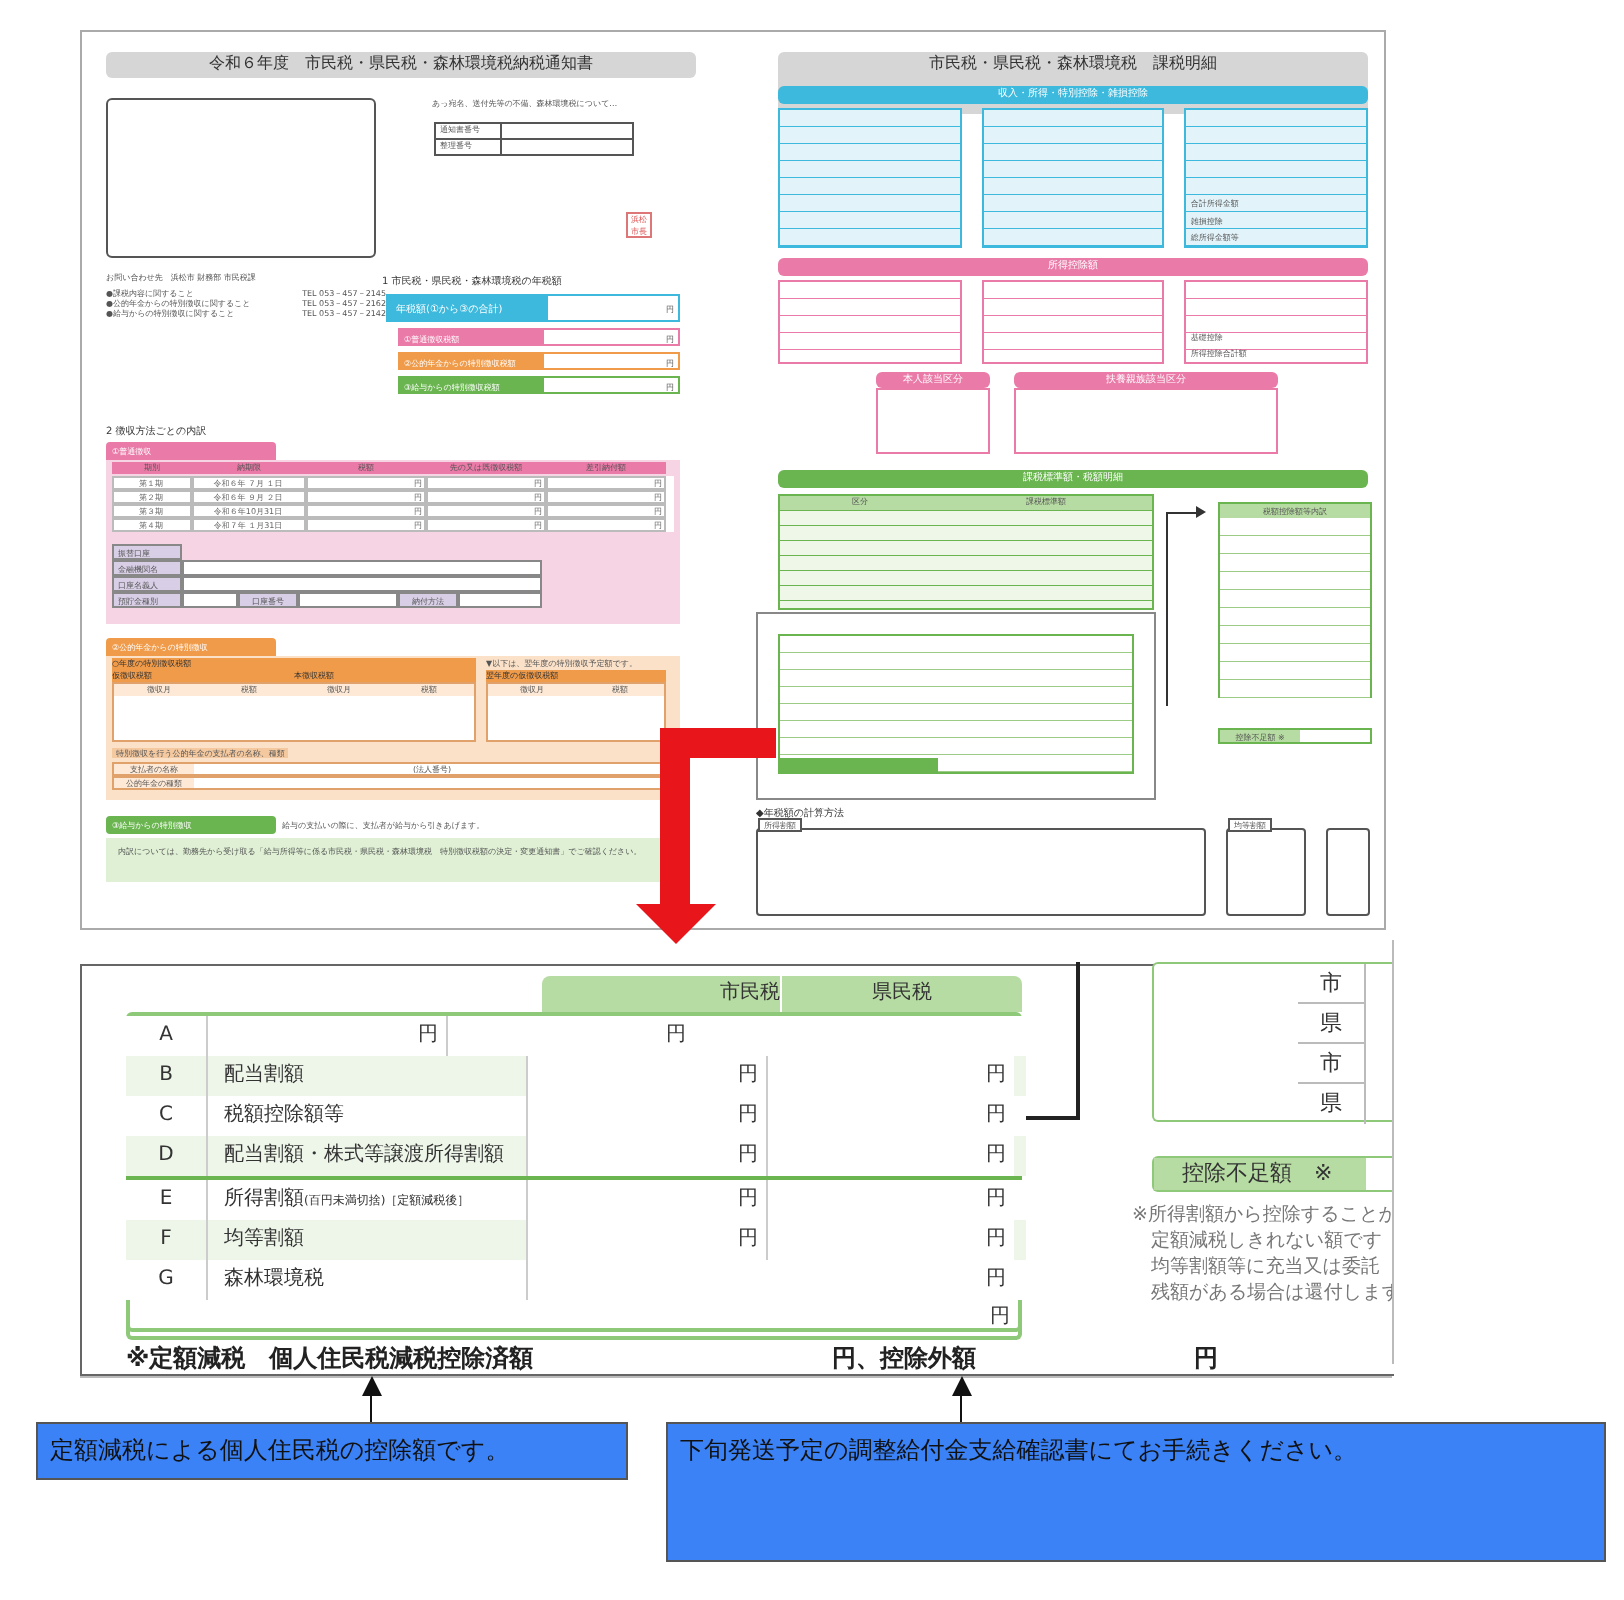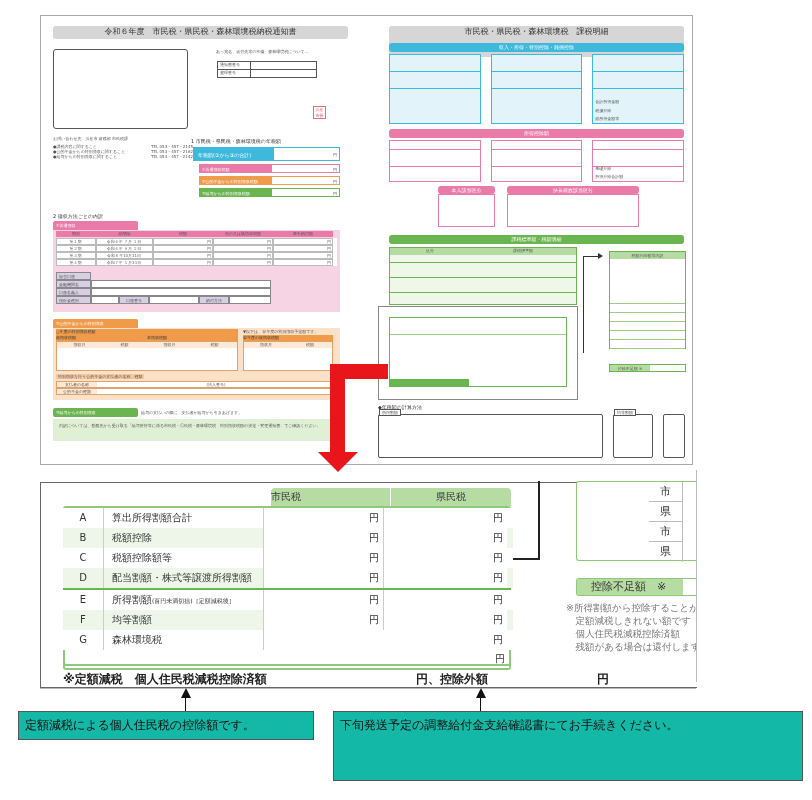--- a/index.html
+++ b/index.html
@@ -17,21 +17,21 @@
 .lightgreen{background:#b7dca3;}
 .cell{border:0.5px solid #bbb;font-size:4px;line-height:5px;text-align:right;padding-right:1px;color:#666;}
 .box{border:1px solid #555;border-radius:3px;}
 
 .zt{position:absolute;left:40px;top:482px;width:700px;height:206px;border:1px solid #666;border-right:none;background:#fff;}
 .zrow{position:absolute;left:22px;width:450px;height:20px;display:flex;font-size:10px;line-height:20px;color:#333;}
 .zrow .k{width:40px;text-align:center;}
 .zrow .lbl{width:160px;padding-left:8px;border-left:1px solid #ccc;}
 .zrow .v1{width:125px;text-align:right;padding-right:4px;border-left:1px solid #ccc;}
 .zrow .v2{width:125px;text-align:right;padding-right:4px;border-left:1px solid #ccc;}
-.callout{position:absolute;border:1px solid #555;background:#14b8a6;font-size:12px;color:#111;padding:4px 6px;line-height:19px;font-family:"DejaVu Sans",sans-serif;}
+.callout{position:absolute;border:1px solid #555;background:#3b82f6;font-size:12px;color:#111;padding:4px 6px;line-height:19px;font-family:"DejaVu Sans",sans-serif;}
 </style>
 </head>
 <body>
 
 <div class="page">
 
   <div class="abs bar-gray" style="left:12px;top:10px;width:295px;height:13px;">令和６年度　市民税・県民税・森林環境税納税通知書</div>
 
   <div class="abs box" style="left:12px;top:33px;width:135px;height:80px;"></div>
 
@@ -230,35 +230,34 @@
   <div class="abs" style="left:622px;top:398px;width:22px;height:44px;border:0.5px solid #555;border-radius:2px;"></div>
 </div>
 
 <div class="abs" style="left:330px;top:364px;width:58px;height:15px;background:#e8161a;"></div>
 <div class="abs" style="left:330px;top:364px;width:15px;height:90px;background:#e8161a;"></div>
 <div class="abs" style="left:318px;top:452px;width:0;height:0;border-left:20px solid transparent;border-right:20px solid transparent;border-top:20px solid #e8161a;"></div>
 
 <div class="zt">
 
   <div class="abs lightgreen" style="left:230px;top:5px;width:240px;height:18px;border-radius:4px 4px 0 0;display:flex;">
-    <div style="width:120px;text-align:left;font-size:10px;line-height:18px;border-right:1px solid #fff;">市民税</div>
+    <div style="width:120px;text-align:right;font-size:10px;line-height:18px;border-right:1px solid #fff;">市民税</div>
     <div style="width:120px;text-align:center;font-size:10px;line-height:18px;">県民税</div>
   </div>
 
   <div class="abs" style="left:22px;top:23px;width:448px;height:160px;border:2px solid #8ec97a;border-radius:3px;"></div>
 
   <div class="zrow" style="top:25px;background:#fff;">
     <div class="k">A</div>
-    <div class="lbl">算出所得割額合計</div>
     <div class="v1" style="width:120px;">円</div>
     <div class="v2" style="width:124px;">円</div>
   </div>
   <div class="zrow" style="top:45px;background:#eef6e9;">
     <div class="k">B</div>
-    <div class="lbl">税額控除</div>
+    <div class="lbl">配当割額</div>
     <div class="v1" style="width:120px;background:#fff;">円</div>
     <div class="v2" style="width:124px;background:#fff;">円</div>
   </div>
   <div class="zrow" style="top:65px;background:#fff;">
     <div class="k">C</div>
     <div class="lbl">税額控除額等</div>
     <div class="v1" style="width:120px;">円</div>
     <div class="v2" style="width:124px;">円</div>
   </div>
   <div class="zrow" style="top:85px;background:#eef6e9;">
@@ -301,21 +300,21 @@
   <div class="abs" style="left:535px;top:-2px;width:165px;height:80px;border:1px solid #8ec97a;border-right:none;border-radius:3px 0 0 3px;background:#fff;">
     <div style="position:absolute;left:72px;top:0;width:34px;height:20px;border-bottom:1px solid #bbb;border-right:1px solid #bbb;font-size:11px;text-align:center;line-height:20px;">市</div>
     <div style="position:absolute;left:72px;top:20px;width:34px;height:20px;border-bottom:1px solid #bbb;border-right:1px solid #bbb;font-size:11px;text-align:center;line-height:20px;">県</div>
     <div style="position:absolute;left:72px;top:40px;width:34px;height:20px;border-bottom:1px solid #bbb;border-right:1px solid #bbb;font-size:11px;text-align:center;line-height:20px;">市</div>
     <div style="position:absolute;left:72px;top:60px;width:34px;height:20px;border-right:1px solid #bbb;font-size:11px;text-align:center;line-height:20px;">県</div>
   </div>
   <div class="abs" style="left:535px;top:95px;width:165px;height:18px;display:flex;border:1px solid #8ec97a;border-right:none;border-radius:3px 0 0 3px;">
     <div class="lightgreen" style="width:106px;font-size:11px;line-height:16px;padding-left:14px;">控除不足額　※</div>
     <div style="flex:1;background:#fff;"></div>
   </div>
-  <div class="abs" style="left:525px;top:118px;width:175px;font-size:9.5px;line-height:13px;color:#777;white-space:pre;overflow:hidden;"><div>※所得割額から控除することが</div><div>　定額減税しきれない額です</div><div>　個人住民税減税控除済額</div><div>　残額がある場合は還付します</div></div>
+  <div class="abs" style="left:525px;top:118px;width:175px;font-size:9.5px;line-height:13px;color:#777;white-space:pre;overflow:hidden;"><div>※所得割額から控除することが</div><div>　定額減税しきれない額です</div><div>　均等割額等に充当又は委託</div><div>　残額がある場合は還付します</div></div>
 </div>
 <div class="abs" style="left:697px;top:468px;width:115px;height:220px;background:#fff;"></div>
 <div class="abs" style="left:696px;top:470px;width:1px;height:212px;background:#bbb;"></div>
 <div class="abs" style="left:40px;top:688px;width:656px;height:1px;background:#bbb;"></div>
 
 <div class="abs" style="left:181px;top:688px;width:0;height:0;border-left:5px solid transparent;border-right:5px solid transparent;border-bottom:10px solid #111;"></div>
 <div class="abs" style="left:185px;top:698px;width:1px;height:14px;background:#111;"></div>
 <div class="abs" style="left:476px;top:688px;width:0;height:0;border-left:5px solid transparent;border-right:5px solid transparent;border-bottom:10px solid #111;"></div>
 <div class="abs" style="left:480px;top:698px;width:1px;height:14px;background:#111;"></div>
 

